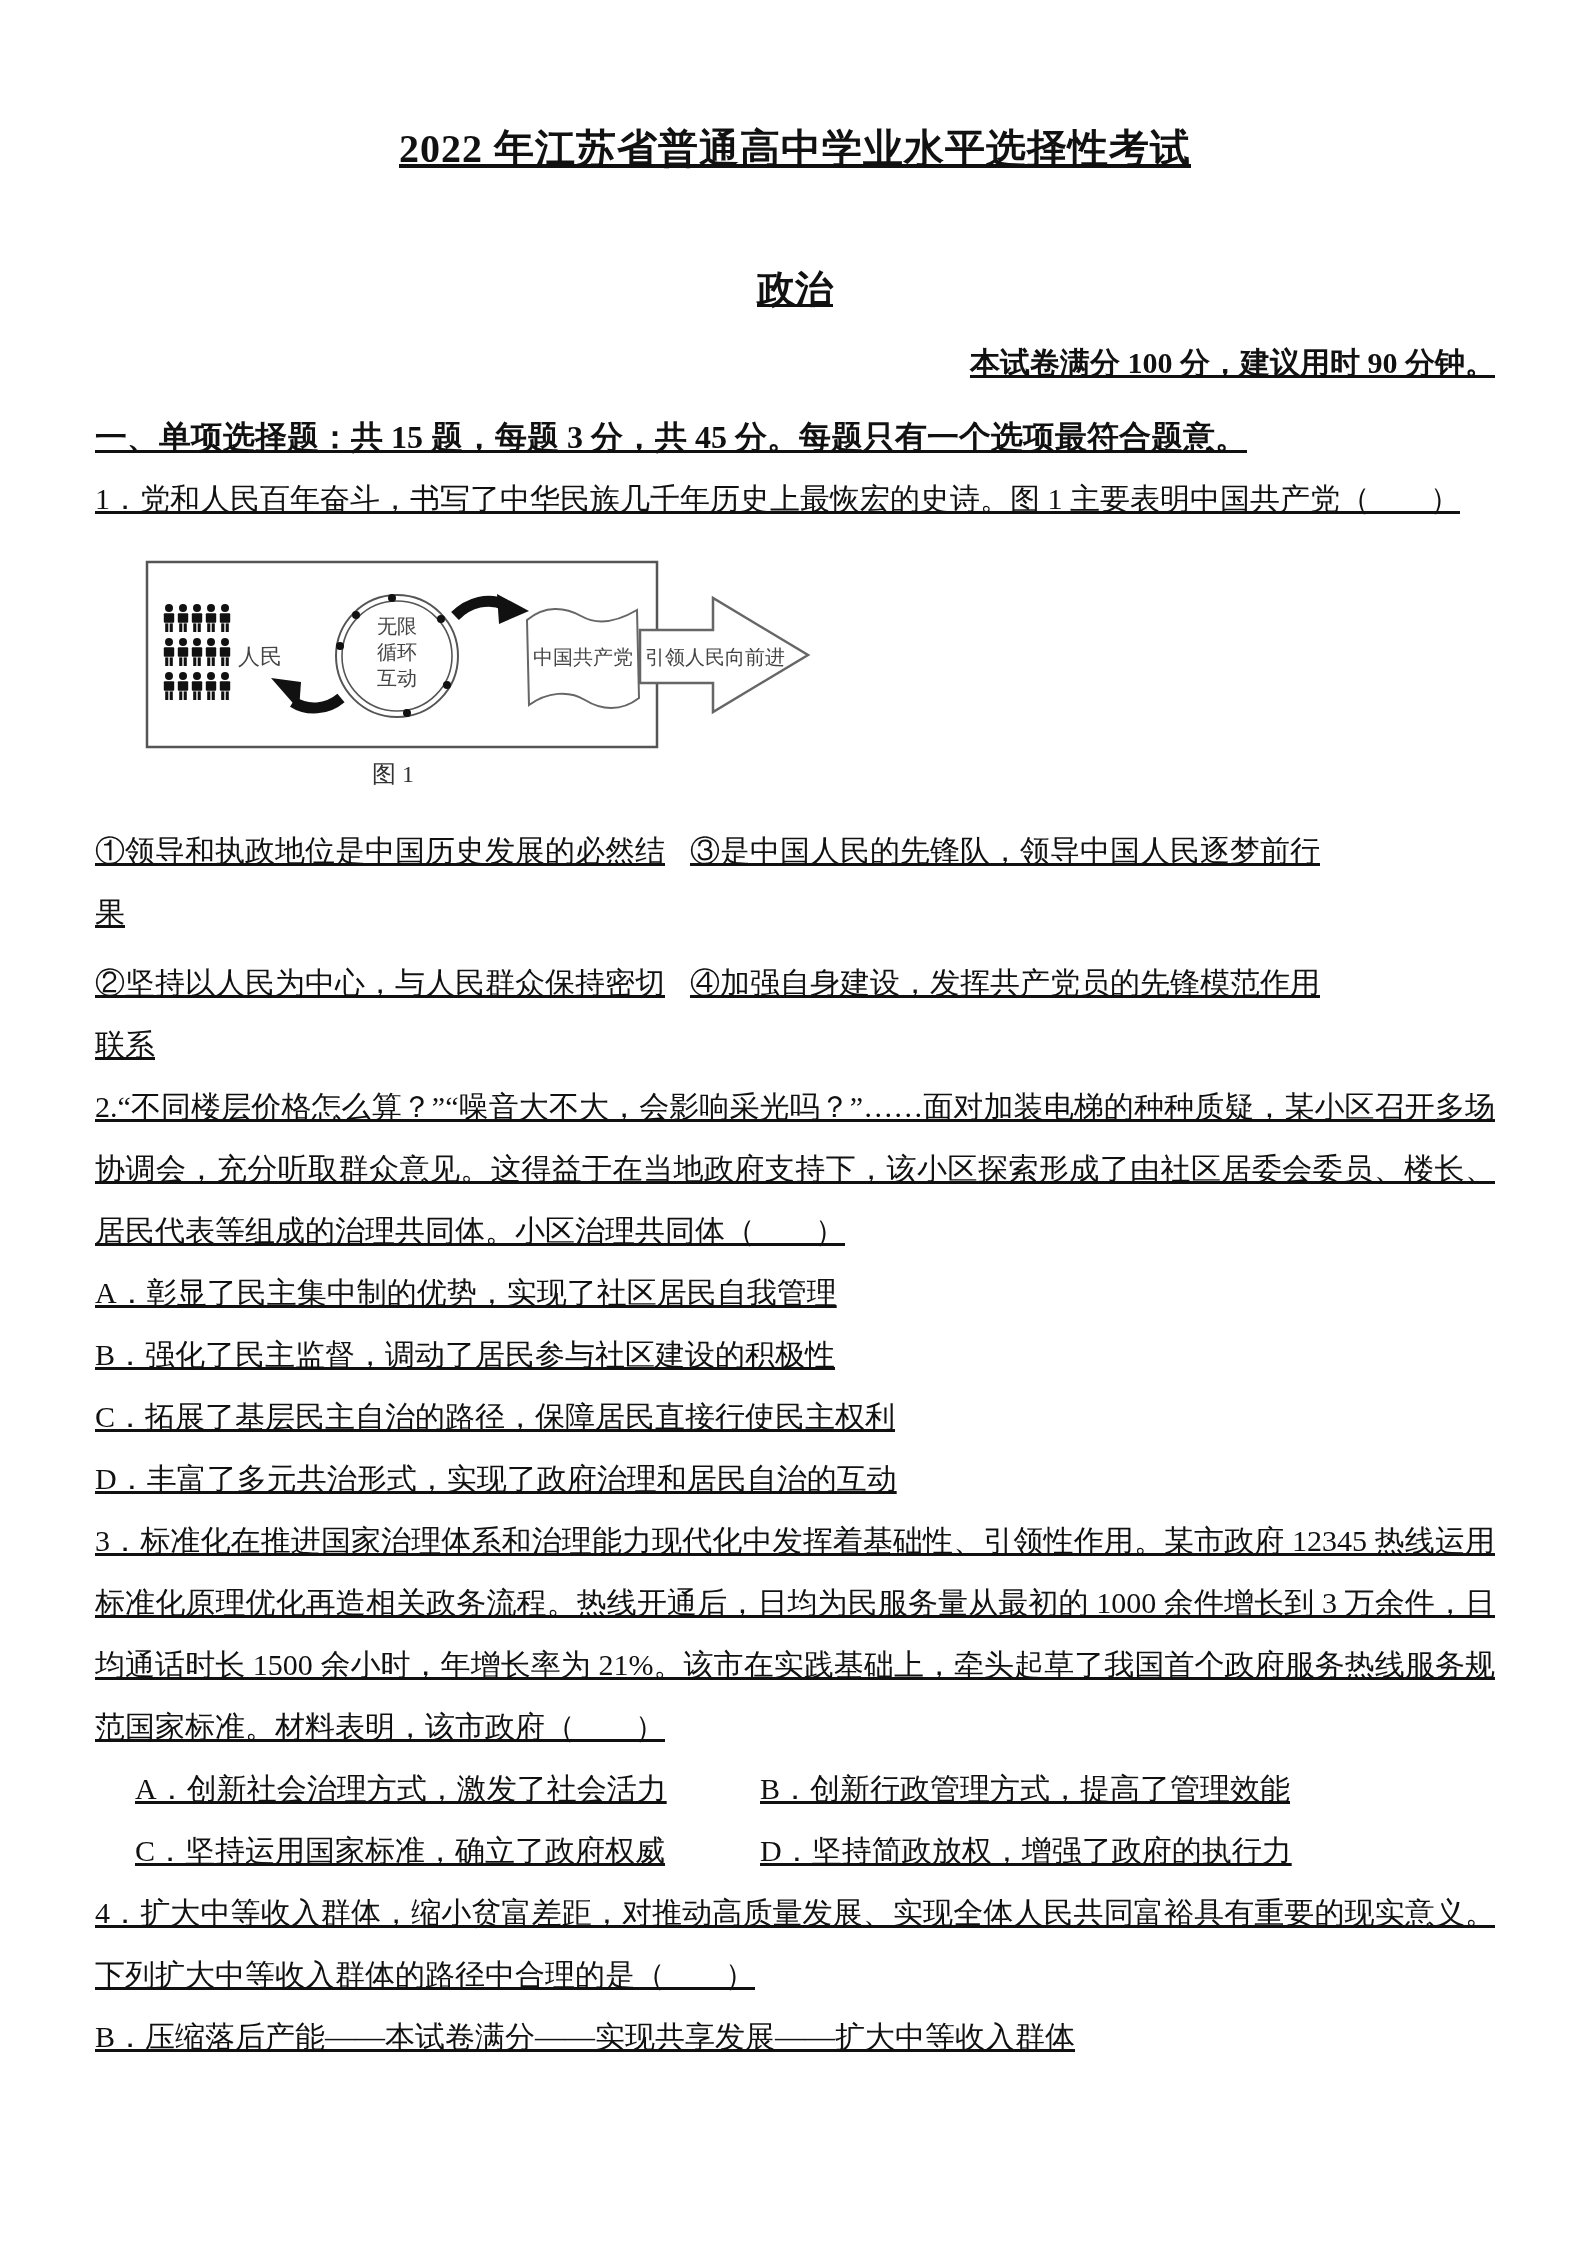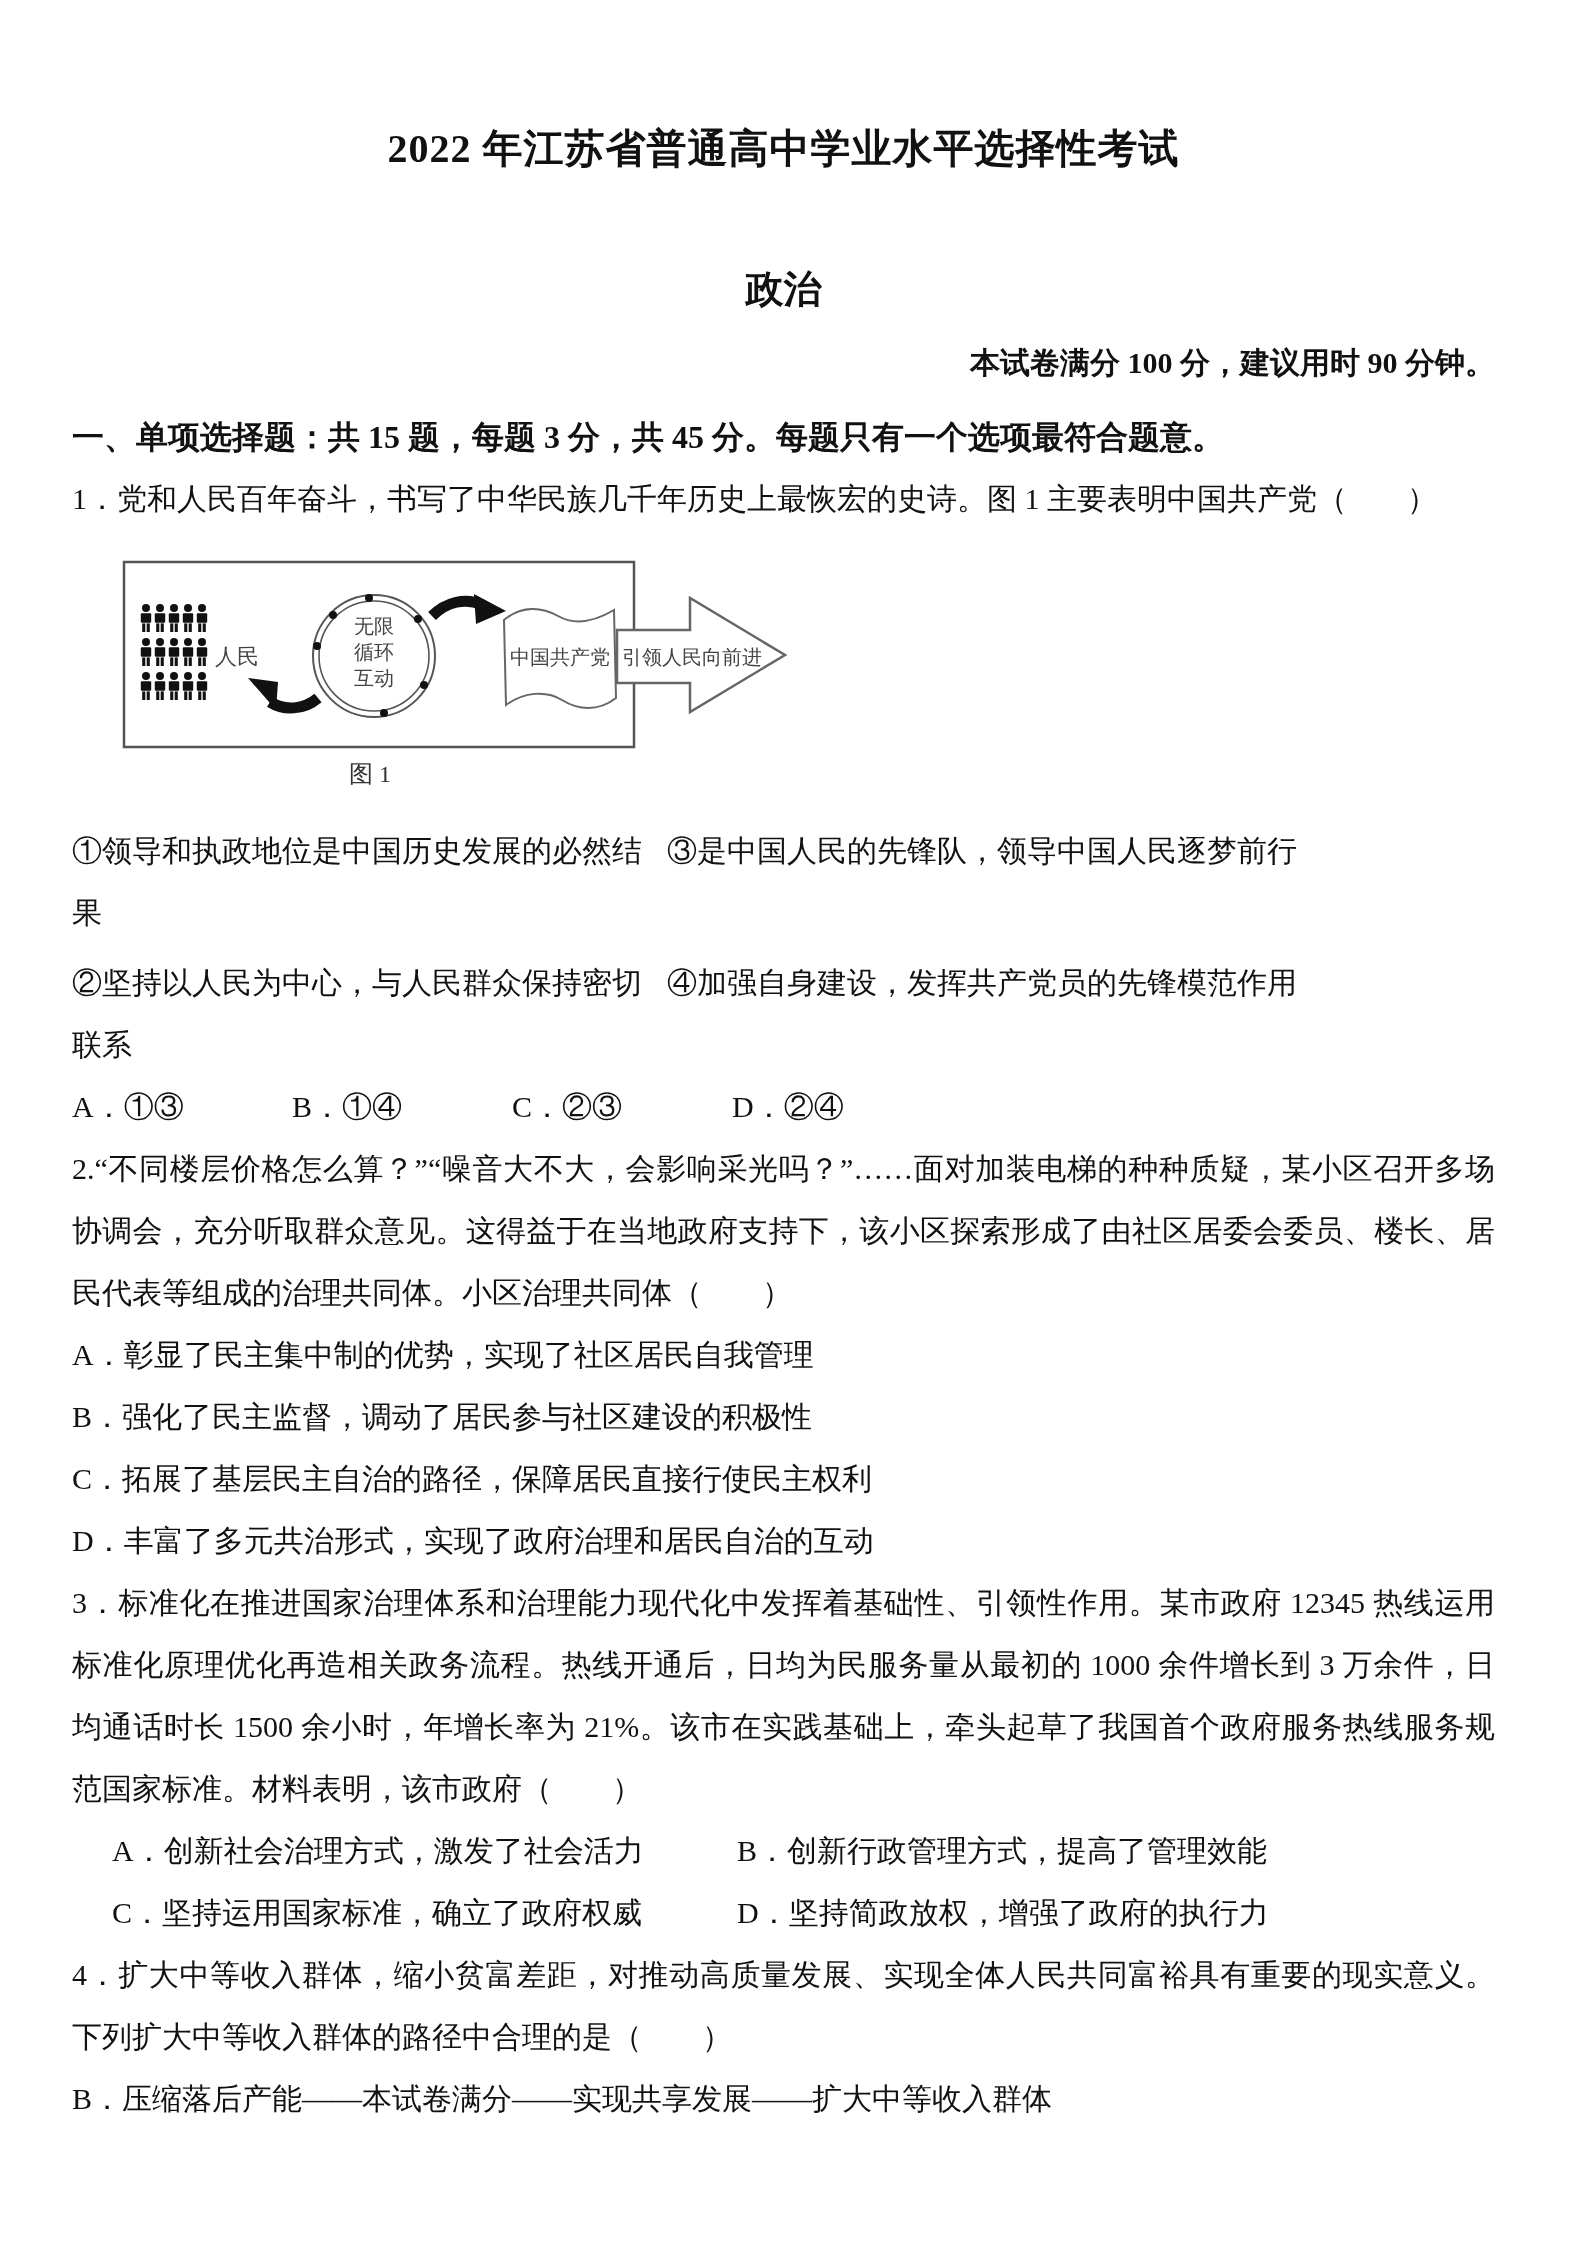--- a/index.html
+++ b/index.html
@@ -2,21 +2,21 @@
 <html><head>
 <meta charset="utf-8">
 <style>
   * { margin:0; padding:0; box-sizing:border-box; }
   html,body { background:#ffffff; }
   body {
     width:1587px; height:2245px;
     font-family:"Liberation Serif","DejaVu Serif",serif;
     color:#111; position:relative; overflow:hidden;
   }
-  .page { padding:118px 92px 0 72px; }
+  .page { padding:118px 92px 0 95px;text-decoration:underline; }
   .title {
     text-align:center; font-weight:bold; font-size:40px; line-height:62px;
     letter-spacing:1px;
   }
   .subject {
     text-align:center; font-weight:bold; font-size:38px; line-height:62px;
     margin-top:78px;
   }
   .exam-info {
     text-align:right; font-weight:bold; font-size:30px; line-height:62px;
@@ -127,26 +127,20 @@
     </svg>
   </div>
 
   <div class="stmt-grid">
     <span>①领导和执政地位是中国历史发展的必然结果</span>
     <span>③是中国人民的先锋队，领导中国人民逐梦前行</span>
     <span>②坚持以人民为中心，与人民群众保持密切联系</span>
     <span>④加强自身建设，发挥共产党员的先锋模范作用</span>
   </div>
 
-  <div class="opt-row">
-    <span class="opt">A．①③</span>
-    <span class="opt">B．①④</span>
-    <span class="opt">C．②③</span>
-    <span class="opt">D．②④</span>
-  </div>
 
   <div class="stem">2.“不同楼层价格怎么算？”“噪音大不大，会影响采光吗？”……面对加装电梯的种种质疑，某小区召开多场协调会，充分听取群众意见。这得益于在当地政府支持下，该小区探索形成了由社区居委会委员、楼长、居民代表等组成的治理共同体。小区治理共同体（　　）</div>
   <div class="opt-line">A．彰显了民主集中制的优势，实现了社区居民自我管理</div>
   <div class="opt-line">B．强化了民主监督，调动了居民参与社区建设的积极性</div>
   <div class="opt-line">C．拓展了基层民主自治的路径，保障居民直接行使民主权利</div>
   <div class="opt-line">D．丰富了多元共治形式，实现了政府治理和居民自治的互动</div>
 
   <div class="stem">3．标准化在推进国家治理体系和治理能力现代化中发挥着基础性、引领性作用。某市政府 12345 热线运用标准化原理优化再造相关政务流程。热线开通后，日均为民服务量从最初的 1000 余件增长到 3 万余件，日均通话时长 1500 余小时，年增长率为 21%。该市在实践基础上，牵头起草了我国首个政府服务热线服务规范国家标准。材料表明，该市政府（　　）</div>
   <div class="opt-grid-2col">
     <span>A．创新社会治理方式，激发了社会活力</span>

